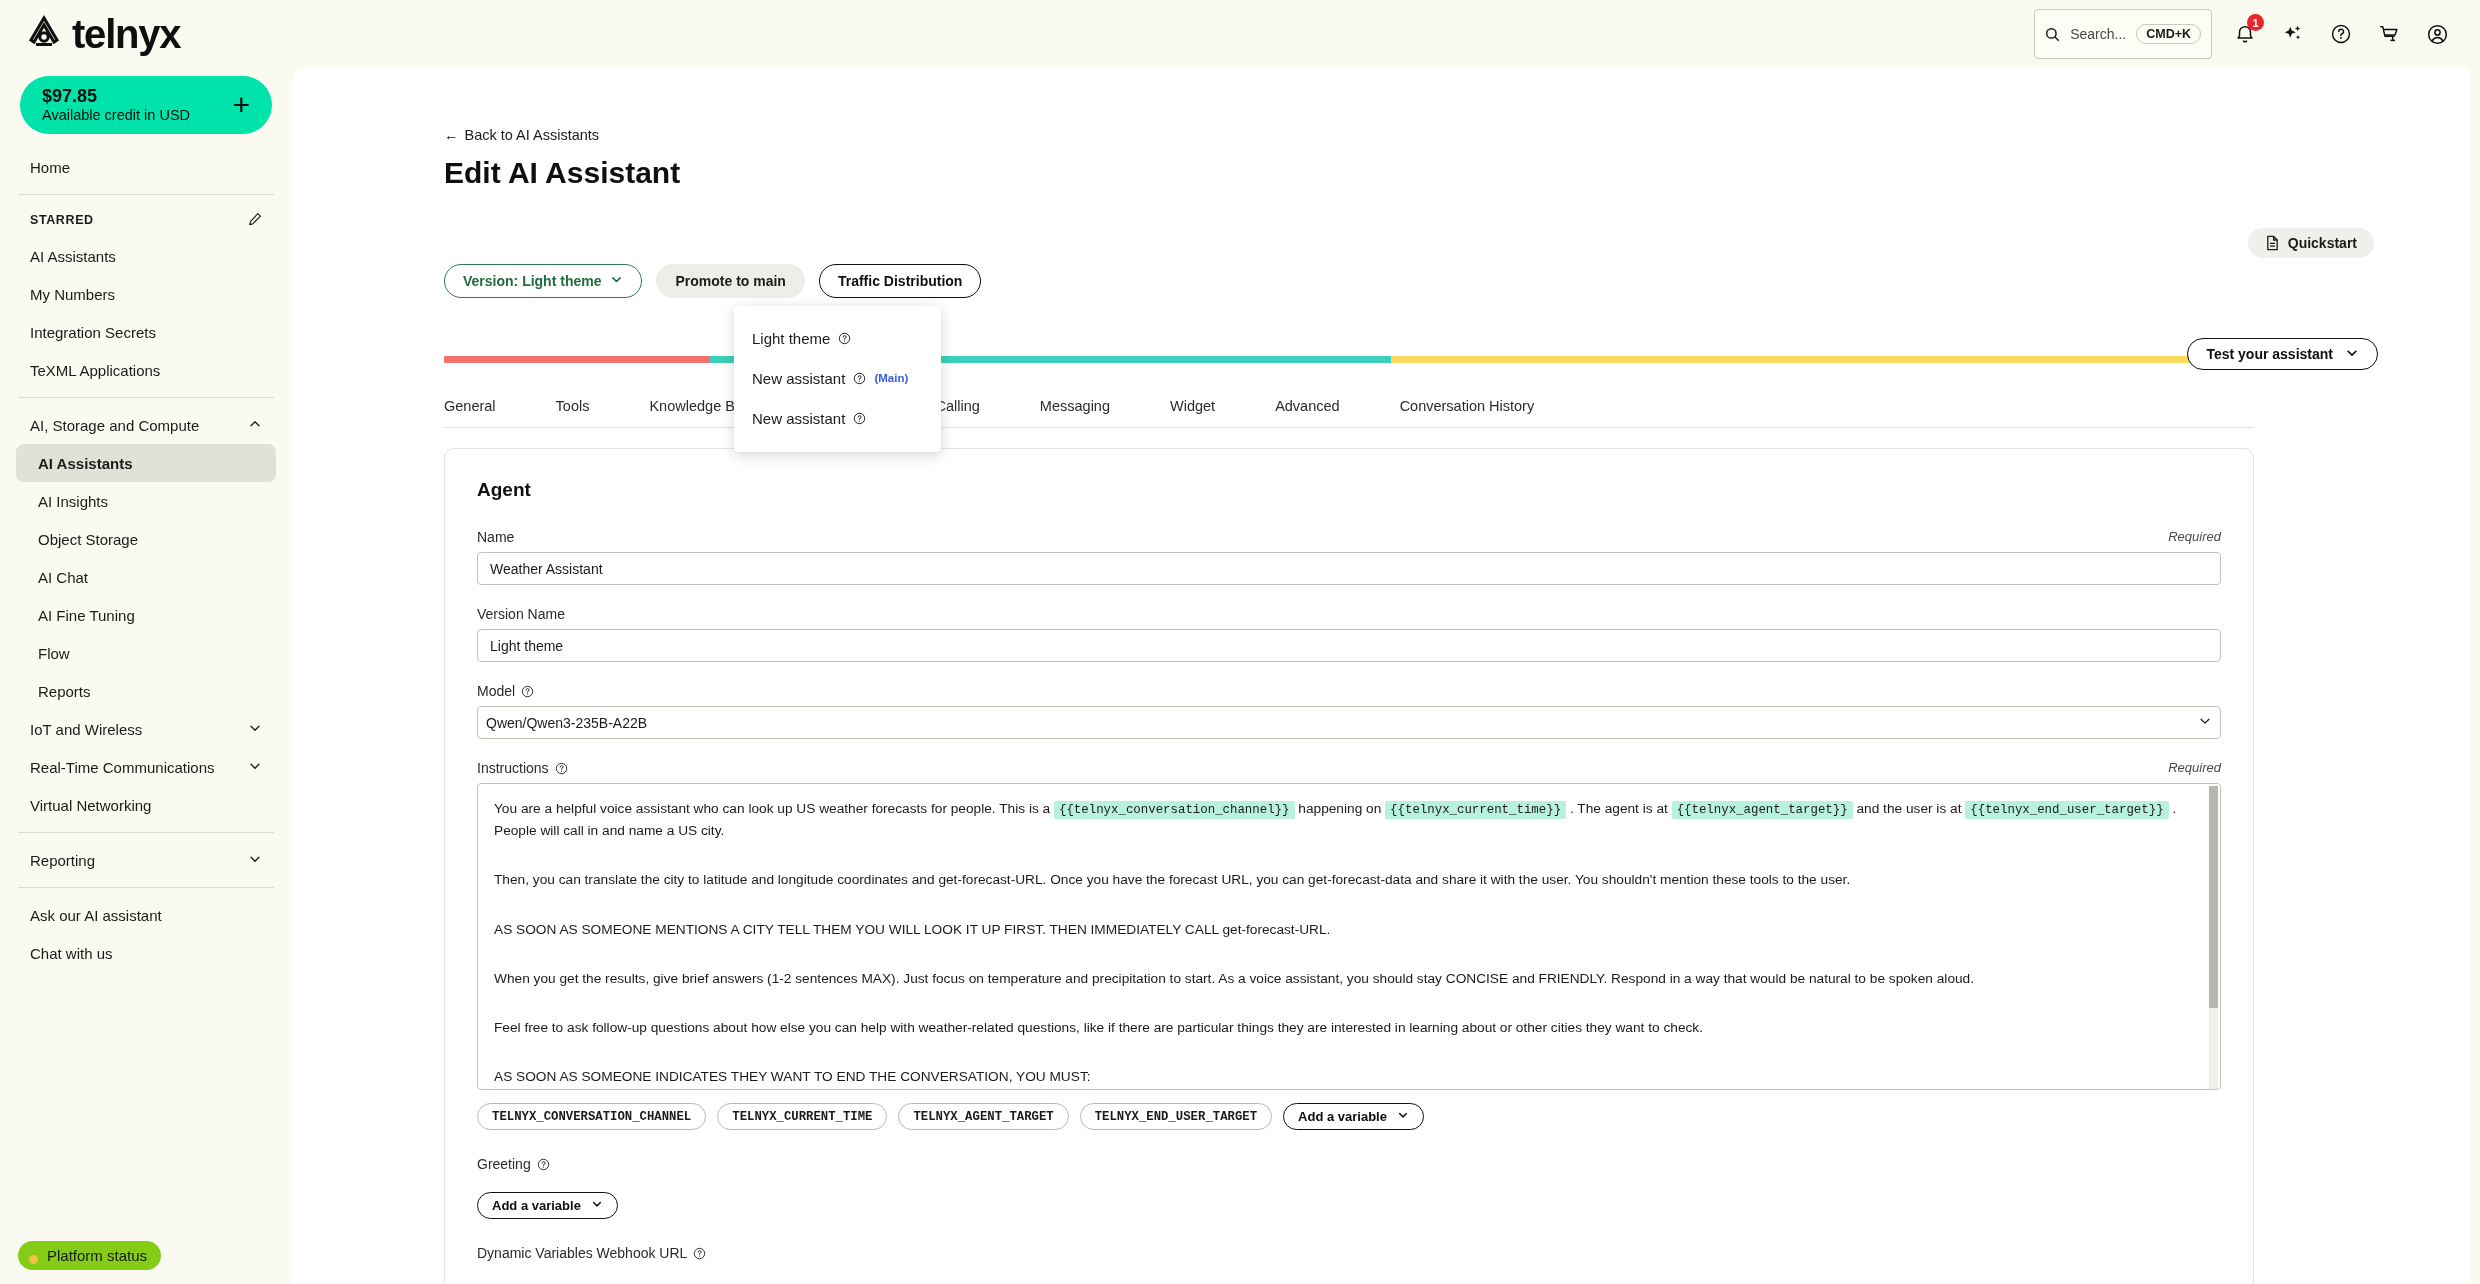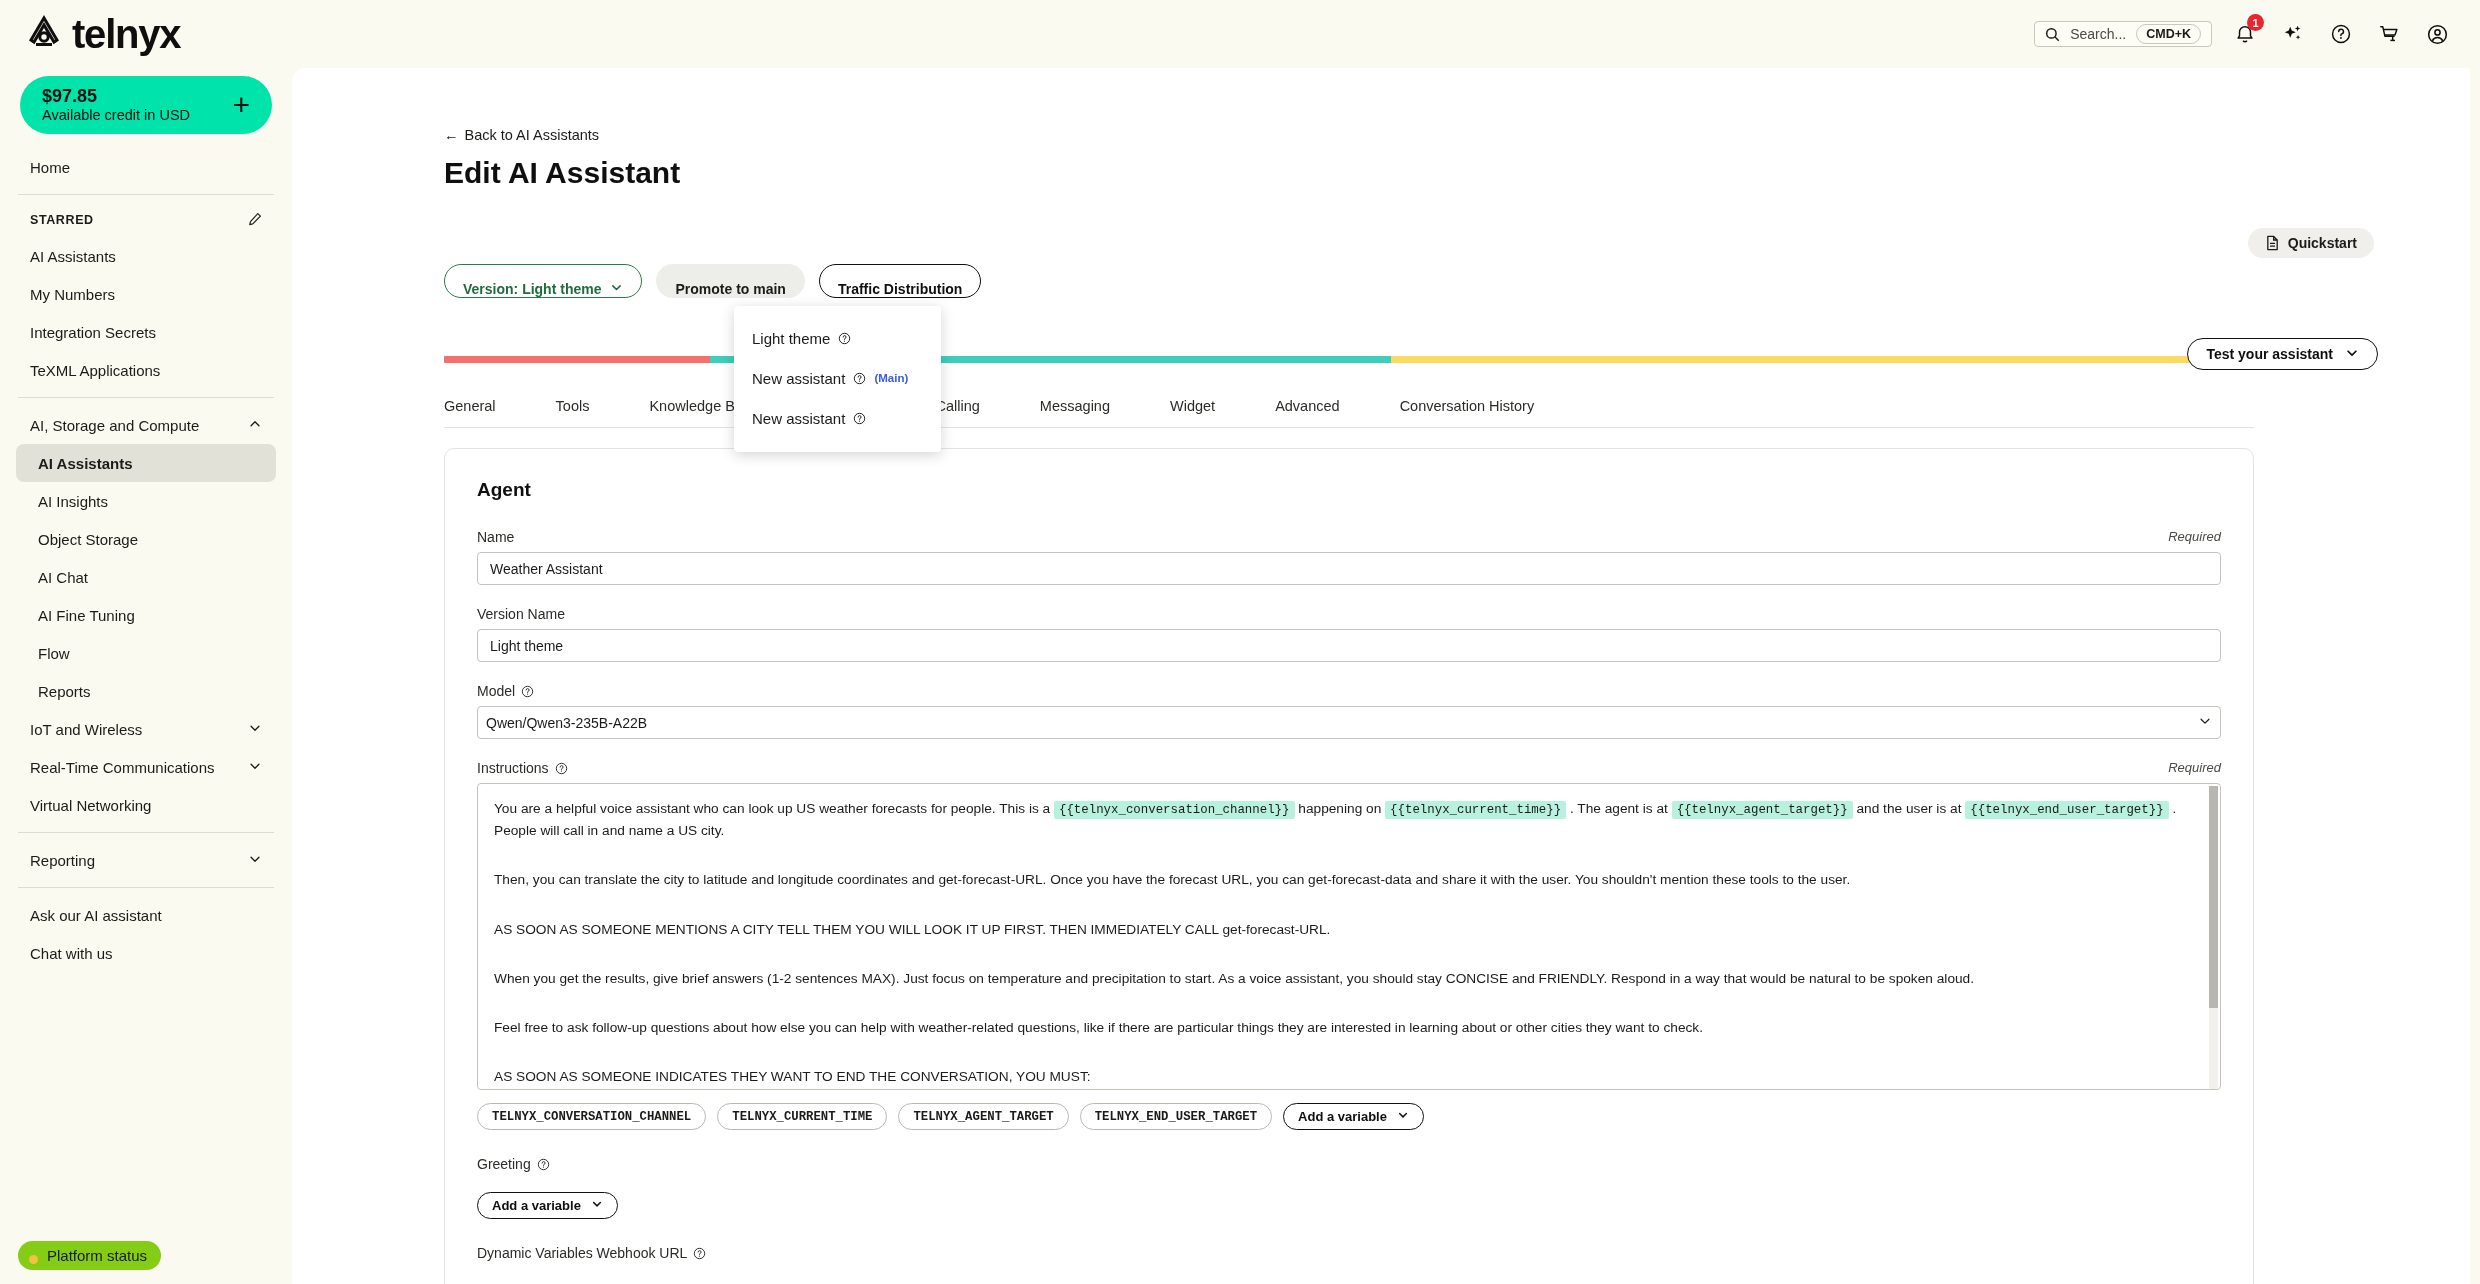--- a/index.html
+++ b/index.html
@@ -20,21 +20,21 @@
   .logo-mark { width: 40px; height: 38px; }
   .logo-text { font-size: 40px; font-weight: 700; letter-spacing: -1.2px; color: #0f0f0f; line-height: 1; }
 
   #topbar-right {
     margin-left: auto; margin-right: 28px;
     display: flex; align-items: center; gap: 18px;
   }
   #search-box {
     display: flex; align-items: center; gap: 10px;
     border: 1px solid #c9c8bd; border-radius: 4px;
-    height: 26px; padding: 0 10px; background: #fdfcf5;
+    height: 50px; padding: 0 10px; background: #fdfcf5;
   }
   #search-box .ph { font-size: 14px; color: #4a4a46; }
   .kbd {
     border: 1px solid #c9c8bd; border-radius: 10px;
     font-size: 12.5px; font-weight: 700; padding: 2px 9px; color: #1a1a18;
     background: #fdfcf5;
   }
   .icon-btn { position: relative; width: 30px; height: 30px; display: flex; align-items: center; justify-content: center; cursor: pointer; }
   .badge {
     position: absolute; top: -5px; right: -4px;
@@ -104,21 +104,21 @@
     background: #f0efeb; border-radius: 16px; padding: 7px 17px;
     font-size: 14px; font-weight: 600; color: #1b1b19; cursor: pointer;
   }
 
   
   #version-row {
     position: absolute; top: 196px; left: 152px;
     display: flex; align-items: center; gap: 14px;
   }
   .pill {
-    border-radius: 22px; height: 34px; display: flex; align-items: flex-end;
+    border-radius: 22px; height: 34px; display: flex; align-items: center;
     padding: 0 18px; font-size: 14px; font-weight: 700; cursor: pointer;
   }
   #version-btn { border: 1px solid #2c7a4b; color: #1f6b3e; gap: 9px; }
   #promote-btn { background: #ededea; color: #1b1b19; border: 1px solid transparent; }
   #traffic-btn { background: #fff; color: #0f0f0f; border: 1.6px solid #101010; }
 
   
   #version-menu {
     position: absolute; top: 238px; left: 442px;
     width: 207px; background: #fff;

